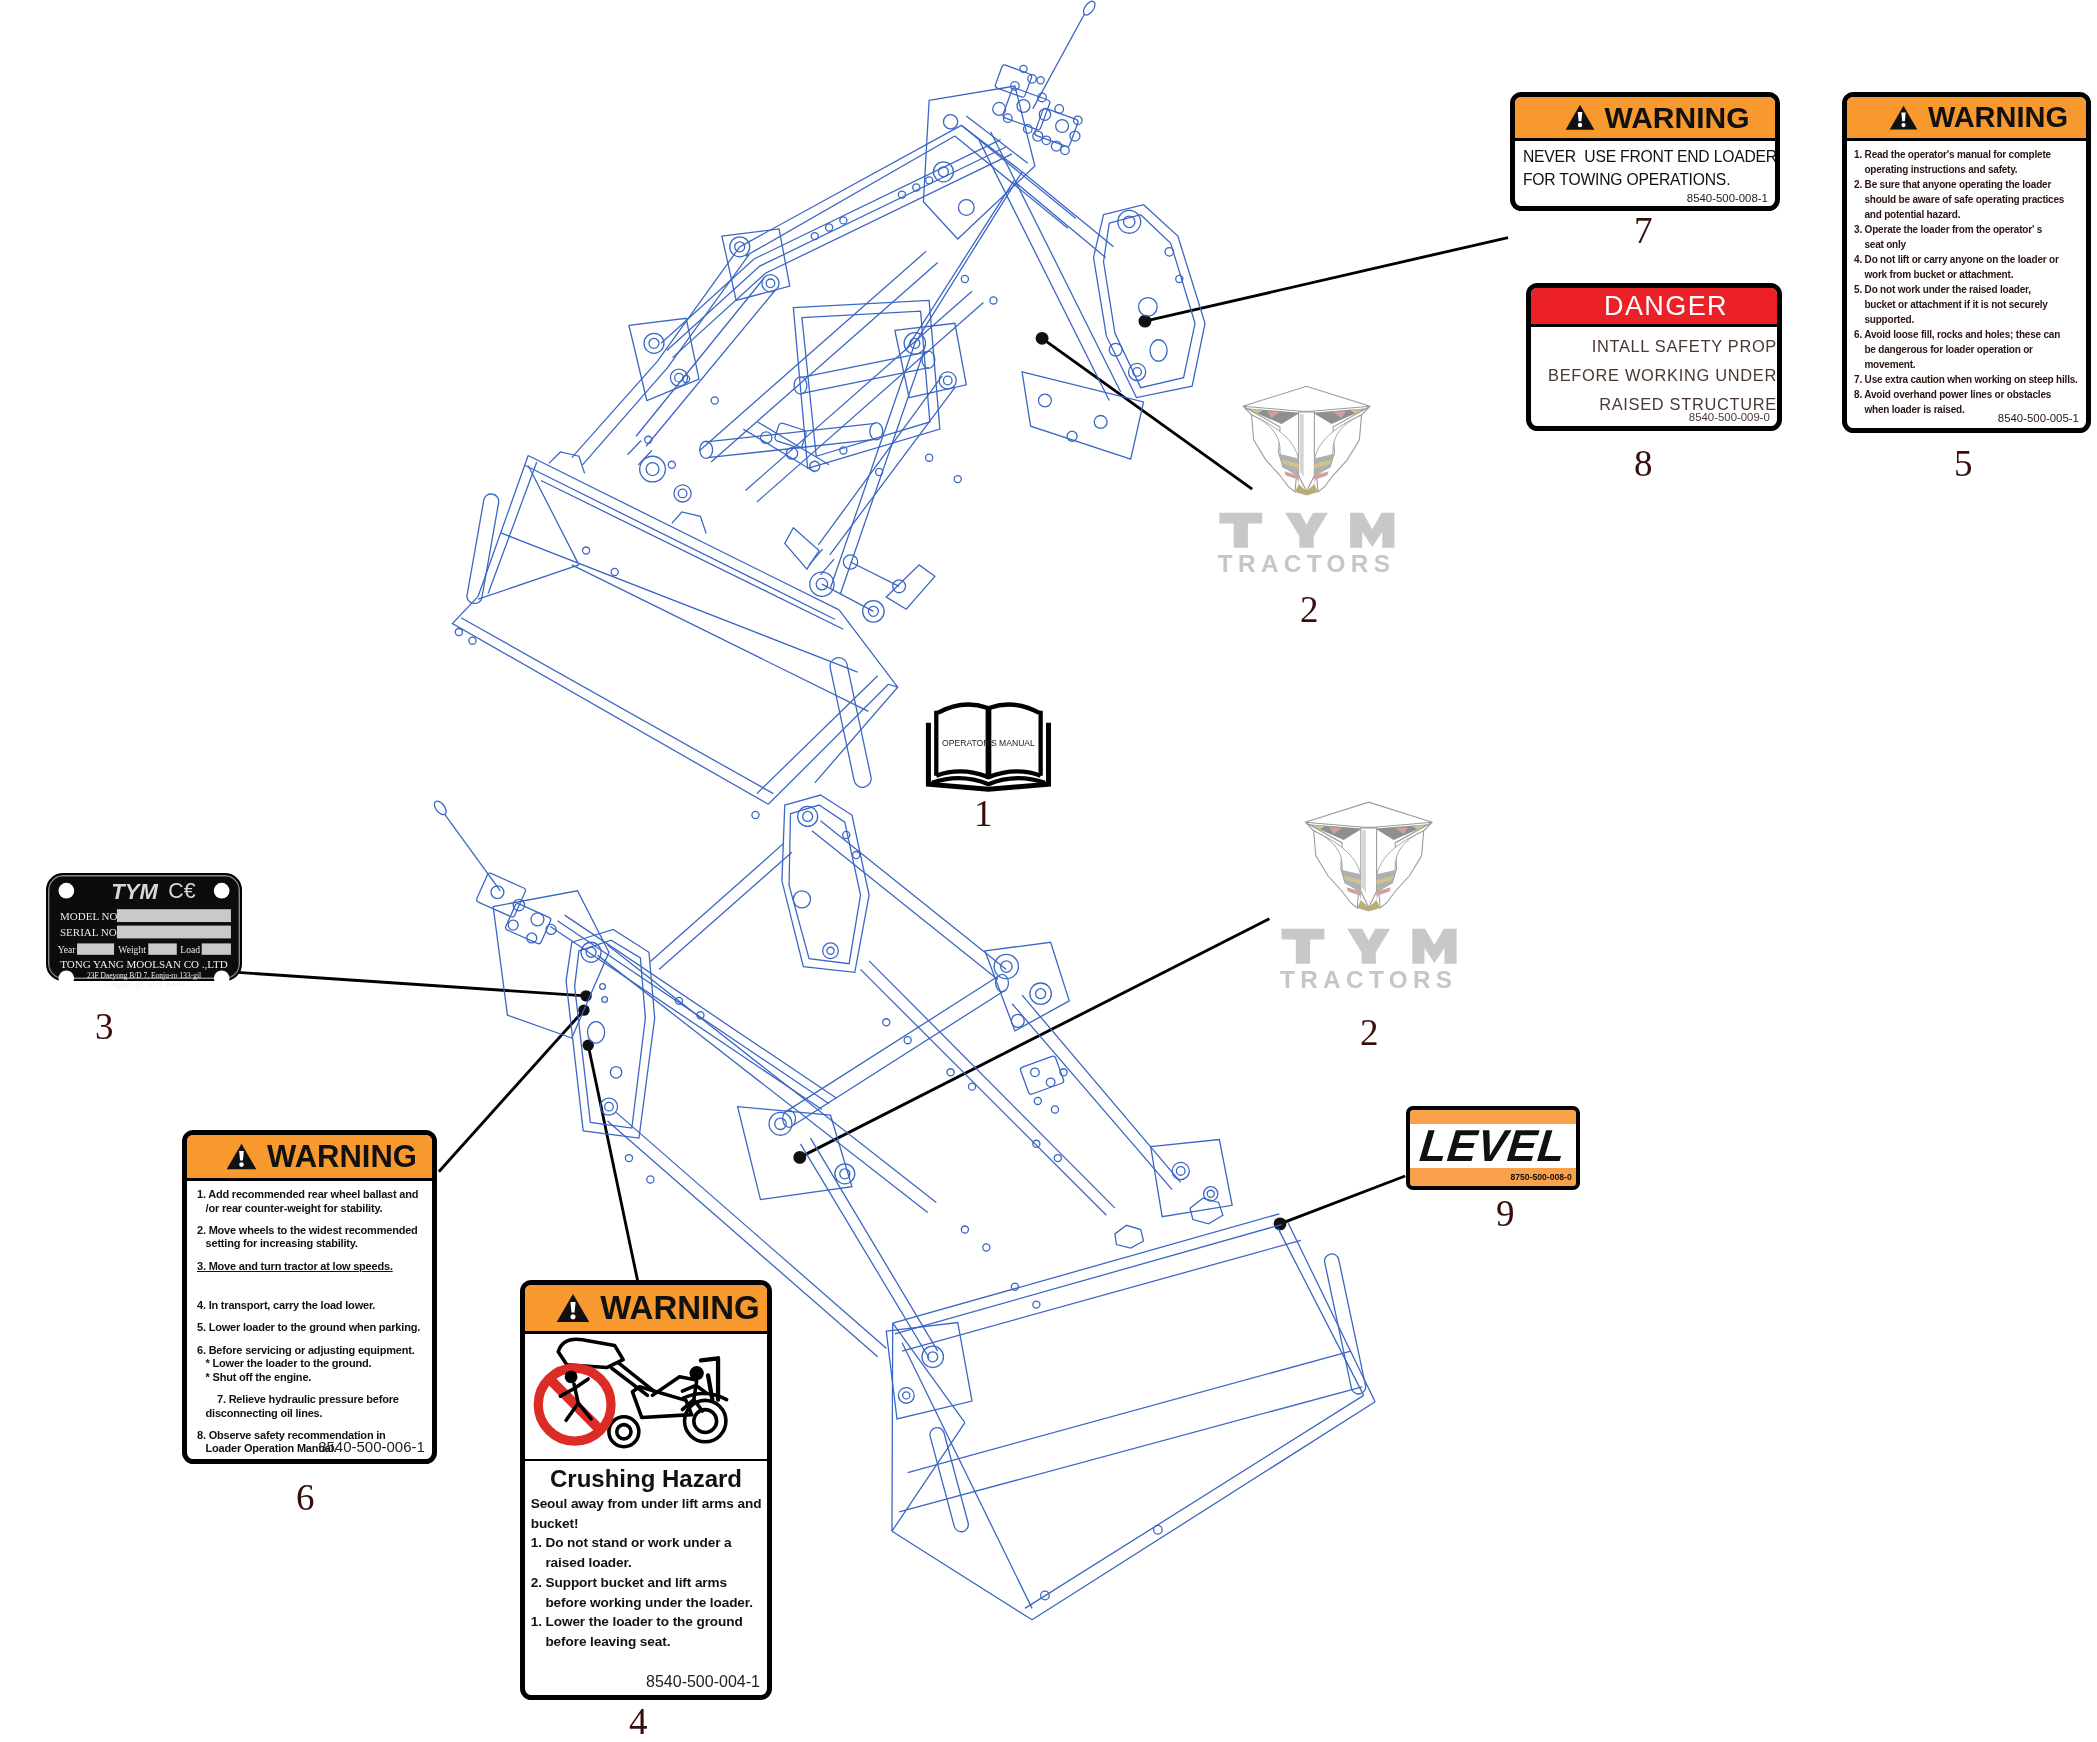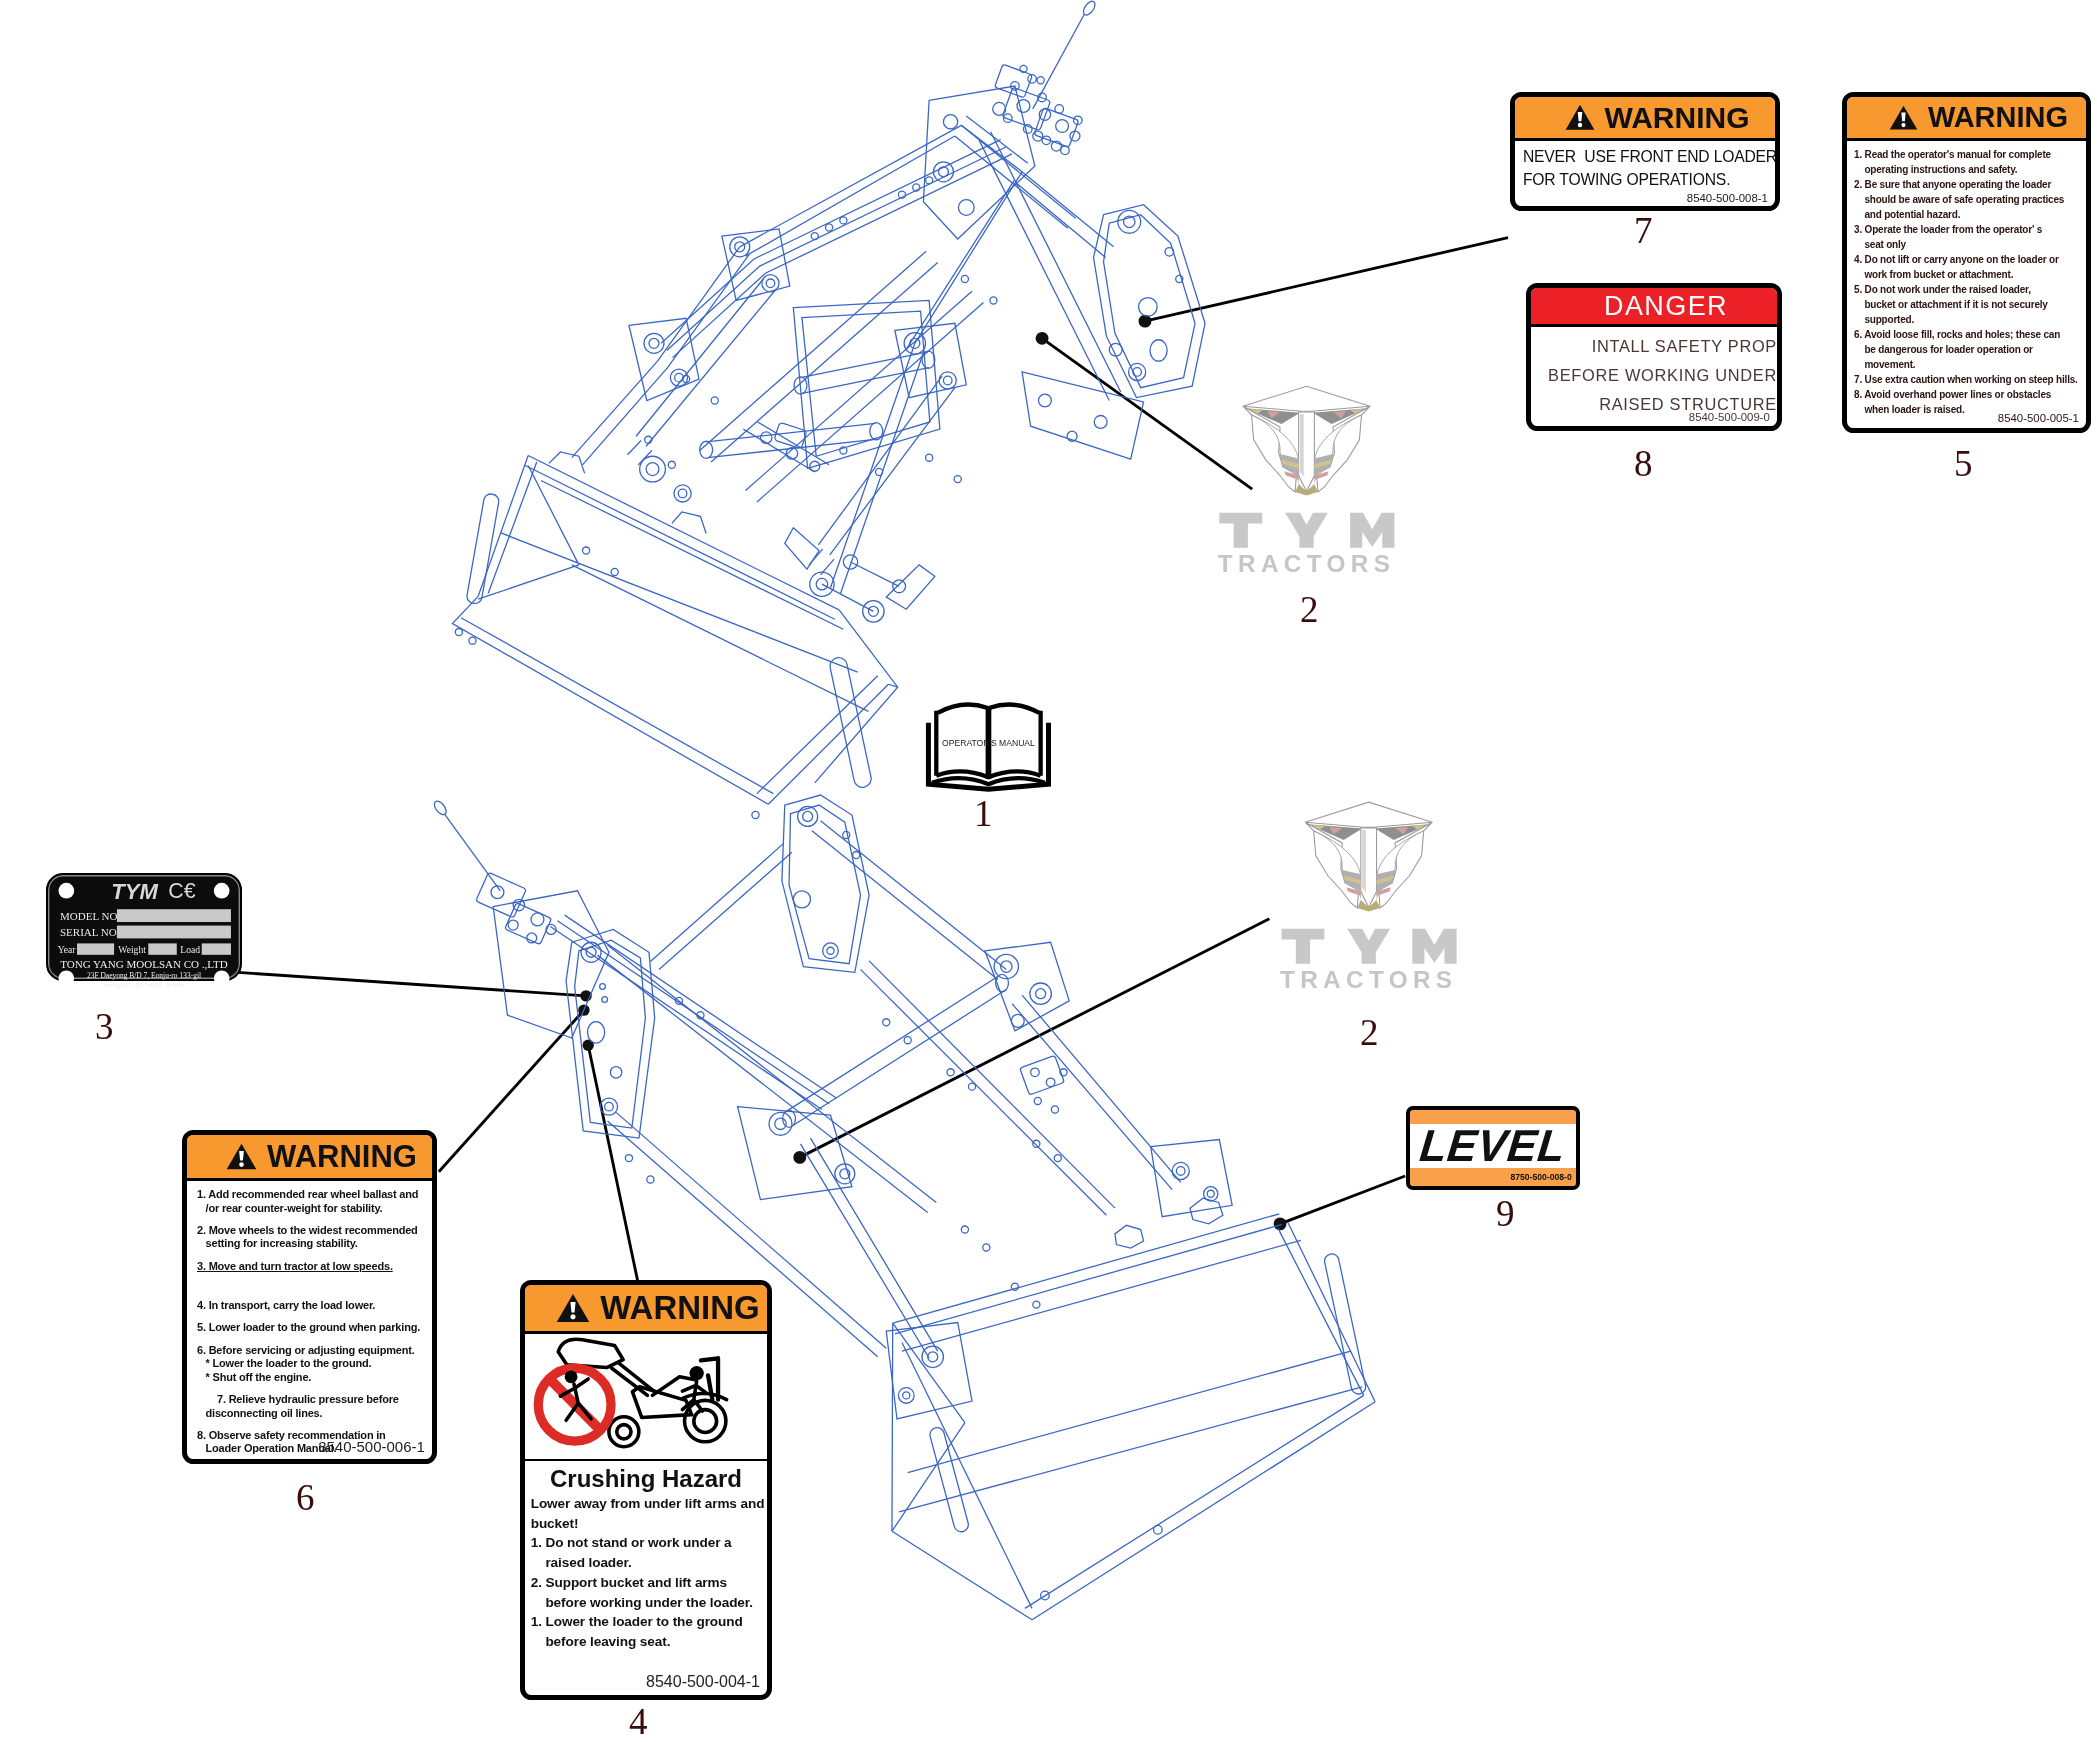--- a/index.html
+++ b/index.html
@@ -446,21 +446,21 @@
         <path d="M35 64 L104 134" stroke-width="14"></path>
       </g>
       <g stroke="#000" fill="none" stroke-width="5" stroke-linecap="round">
         <circle cx="64" cy="60" r="9" fill="#000" stroke="none"></circle>
         <path d="M68,70 L74,97 M69,76 L88,63 M69,76 L49,87 M74,97 L57,121 M74,97 L92,119"></path>
       </g>
     </svg>
   </div>
   <div style="text-align:center;font-size:24px;font-weight:bold;color:#111;margin-top:3.6px;">Crushing Hazard</div>
   <div class="nw" style="padding:1.4px 5.7px 0 5.7px;font-size:13.6px;letter-spacing:-0.1px;line-height:19.7px;color:#111;font-weight:bold;">
-  <div>Lower away from under lift arms and</div>
+  <div>Seoul away from under lift arms and</div>
   <div>bucket!</div>
   <div>1. Do not stand or work under a</div>
   <div>&nbsp;&nbsp;&nbsp;&nbsp;raised loader.</div>
   <div>2. Support bucket and lift arms</div>
   <div>&nbsp;&nbsp;&nbsp;&nbsp;before working under the loader.</div>
   <div>1. Lower the loader to the ground</div>
   <div>&nbsp;&nbsp;&nbsp;&nbsp;before leaving seat.</div>
   </div>
   <div class="code" style="bottom:4.3px;font-size:16px;">8540-500-004-1</div>
 </div>

